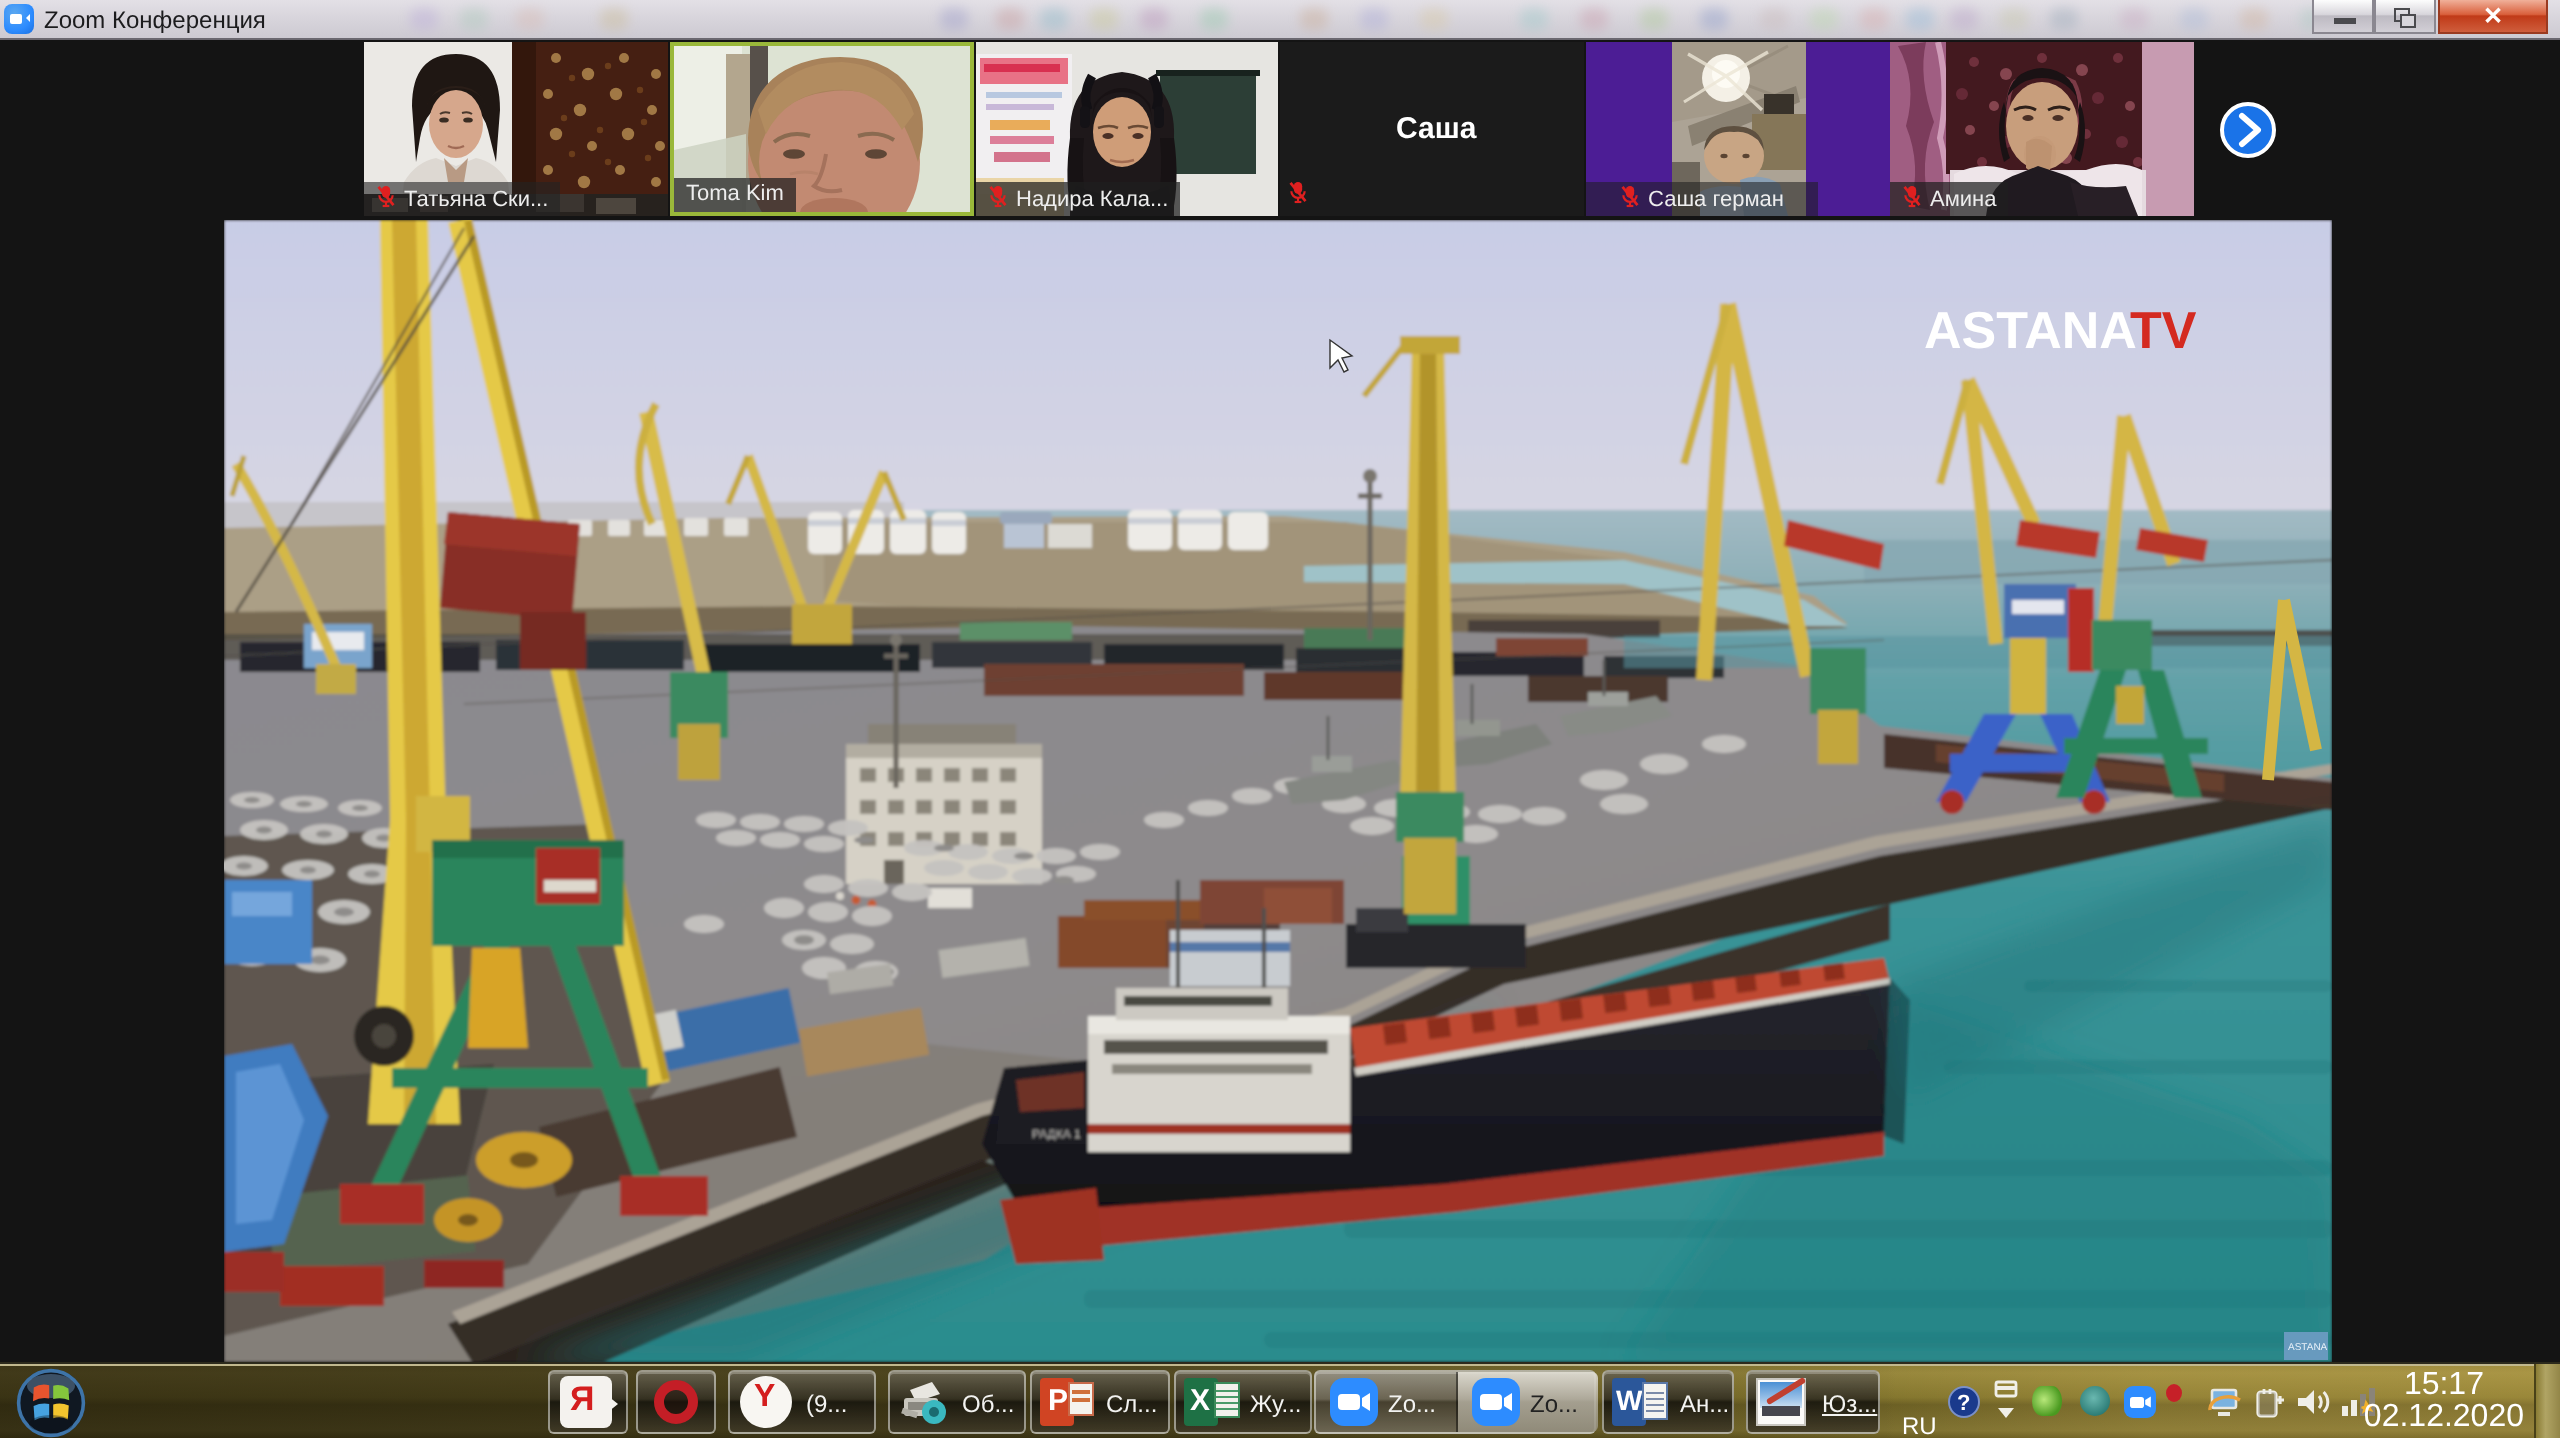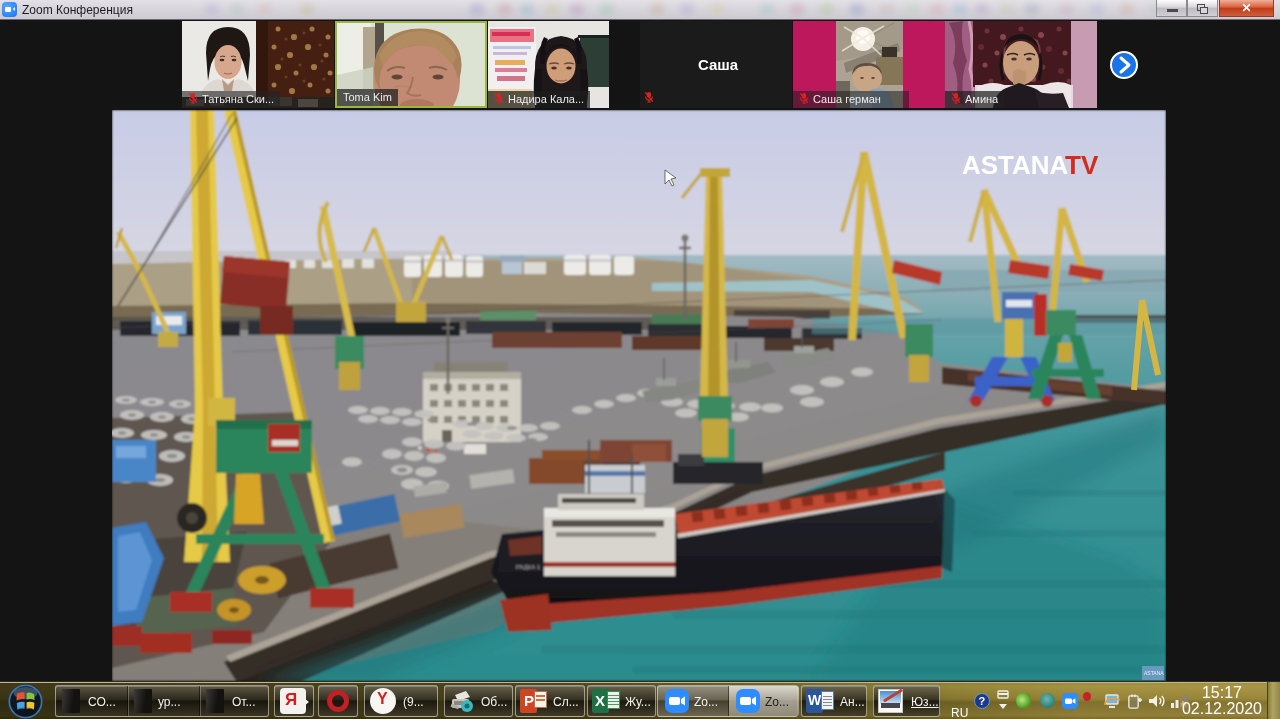--- a/index.html
+++ b/index.html
@@ -147,21 +147,21 @@
 </g>
 </svg>
 <div class="namebar" style="background:rgba(35,35,35,.6)"><svg class="micoff" viewBox="0 0 12 14">
           <rect x="3.5" y="1" width="5" height="7" rx="2.5" fill="#e02020"></rect>
           <path d="M2 6.5 a4 4 0 0 0 8 0" fill="none" stroke="#e02020" stroke-width="1.3"></path>
           <line x1="6" y1="10.5" x2="6" y2="13" stroke="#e02020" stroke-width="1.3"></line>
           <line x1="4" y1="13" x2="8" y2="13" stroke="#e02020" stroke-width="1.3"></line>
           <line x1="1.5" y1="1.5" x2="10.5" y2="12.5" stroke="#e02020" stroke-width="1.6"></line>
         </svg>Татьяна Ски...</div>
 </div>
-<div class="tile" style="left:488px;width:121px;">
+<div class="tile" style="left:488px;width:151px;">
 <svg width="151" height="87" viewBox="0 0 151 87">
 <rect width="151" height="87" fill="#e6e5e1"></rect>
 <rect x="0" y="6" width="48" height="70" fill="#f1eff1"></rect>
 <rect x="2" y="8" width="44" height="13" fill="#e87286"></rect>
 <rect x="4" y="11" width="38" height="4" fill="#d83050"></rect>
 <rect x="5" y="25" width="38" height="3" fill="#b8c8e0"></rect>
 <rect x="5" y="31" width="34" height="3" fill="#c8b8d8"></rect>
 <rect x="7" y="39" width="30" height="5" fill="#e8a040" opacity=".85"></rect>
 <rect x="7" y="47" width="32" height="4" fill="#d86a8a" opacity=".85"></rect>
 <rect x="9" y="55" width="28" height="5" fill="#c84a6a" opacity=".75"></rect>
@@ -195,21 +195,21 @@
 <div class="tile" style="left:640px;width:152px;background:#1b1b1b;">
 <div style="position:absolute;left:58px;top:35px;font-size:15px;font-weight:bold;color:#fff;">Саша</div>
 <div style="position:absolute;left:4px;bottom:2px;"><svg class="micoff" viewBox="0 0 12 14">
           <rect x="3.5" y="1" width="5" height="7" rx="2.5" fill="#e02020"></rect>
           <path d="M2 6.5 a4 4 0 0 0 8 0" fill="none" stroke="#e02020" stroke-width="1.3"></path>
           <line x1="6" y1="10.5" x2="6" y2="13" stroke="#e02020" stroke-width="1.3"></line>
           <line x1="4" y1="13" x2="8" y2="13" stroke="#e02020" stroke-width="1.3"></line>
           <line x1="1.5" y1="1.5" x2="10.5" y2="12.5" stroke="#e02020" stroke-width="1.6"></line>
         </svg></div>
 </div>
-<div class="tile" style="left:793px;width:152px;background:#be185d;">
+<div class="tile" style="left:793px;width:152px;background:#4c1d95;text-align:center;">
 <svg style="position:absolute;left:43px;top:0" width="67" height="87" viewBox="0 0 67 87">
 <rect width="67" height="87" fill="#aca395"></rect>
 <path d="M0 0 L67 0 L67 28 L0 40 Z" fill="#a49a8a"></path>
 <path d="M8 42 L62 22 L64 30 L10 52 Z" fill="#8a8172"></path>
 <path d="M28 18 L58 2 M28 18 L60 30" stroke="#988e7e" stroke-width="1.5"></path>
 <circle cx="27" cy="18" r="12" fill="#f4f0e6"></circle>
 <circle cx="27" cy="16" r="7" fill="#fdfbf4"></circle>
 <path d="M27 17 L48 5 M27 17 L8 6 M27 17 L45 34 M27 17 L6 30" stroke="#ece6d6" stroke-width="1.6" opacity=".8"></path>
 <rect x="46" y="26" width="15" height="11" fill="#38322a"></rect>
 <rect x="40" y="36" width="27" height="28" fill="#857658"></rect>
@@ -740,32 +740,20 @@
 <ellipse cx="18.5" cy="10" rx="12" ry="6" fill="#6888a8" opacity=".5"></ellipse>
 <g>
 <path d="M9.5 17.6 Q13.5 15.4 17.6 16.3 L17.6 9.6 Q13.2 8.6 9.9 10.8 Z" fill="#e8542e"></path>
 <path d="M19.6 16.5 Q23.8 15.4 27.6 17.1 L27.2 11.2 Q23.4 8.8 19.6 9.9 Z" fill="#84c63c"></path>
 <path d="M9.8 20 Q13.6 18.3 17.6 19 L17.6 26 Q13.4 25.2 10.3 27.1 Z" fill="#46a2e0"></path>
 <path d="M19.6 19.2 Q23.6 18.2 27.4 19.7 L26.9 26.7 Q23.2 24.8 19.6 26.1 Z" fill="#f2c42e"></path>
 </g>
 <ellipse cx="18.5" cy="29" rx="11" ry="4.5" fill="#0a0e14" opacity=".35"></ellipse>
 </svg>
 
-<div class="tbtn" style="left:55px;width:214px;background:linear-gradient(rgba(96,90,74,.92),rgba(44,40,28,.94) 45%,rgba(22,20,12,.95) 50%,rgba(58,52,36,.9));">
-<div style="position:absolute;left:71px;top:0;width:1px;height:30px;background:rgba(0,0,0,.5)"></div>
-<div style="position:absolute;left:72px;top:0;width:1px;height:30px;background:rgba(255,255,255,.25)"></div>
-<div style="position:absolute;left:143px;top:0;width:1px;height:30px;background:rgba(0,0,0,.5)"></div>
-<div style="position:absolute;left:144px;top:0;width:1px;height:30px;background:rgba(255,255,255,.25)"></div>
-<div style="position:absolute;left:6px;top:3px;width:18px;height:24px;background:linear-gradient(100deg,#3c3a38,#14120f 60%);border-radius:1px;"></div>
-<div style="position:absolute;left:78px;top:3px;width:18px;height:24px;background:linear-gradient(100deg,#3c3a38,#14120f 60%);border-radius:1px;"></div>
-<div style="position:absolute;left:150px;top:3px;width:18px;height:24px;background:linear-gradient(100deg,#3c3a38,#14120f 60%);border-radius:1px;"></div>
-<div class="lbl" style="left:32px;">СО...</div>
-<div class="lbl" style="left:102px;">ур...</div>
-<div class="lbl" style="left:176px;">От...</div>
-</div>
 
 <div class="tbtn" style="left:274px;width:40px;">
 <div style="position:absolute;left:5px;top:2px;width:26px;height:26px;background:#f4f2ee;border-radius:4px;"></div>
 <div style="position:absolute;left:24px;top:8px;width:0;height:0;border:8px solid transparent;border-left:10px solid #f4f2ee;"></div>
 <div style="position:absolute;left:10px;top:4px;font-size:17px;font-weight:bold;color:#d41e1e;">Я</div>
 </div>
 
 <div class="tbtn" style="left:318px;width:40px;">
 <div style="position:absolute;left:8px;top:4px;width:22px;height:22px;border-radius:50%;border:5px solid #c41e26;background:rgba(30,10,8,.4);"></div>
 </div>

